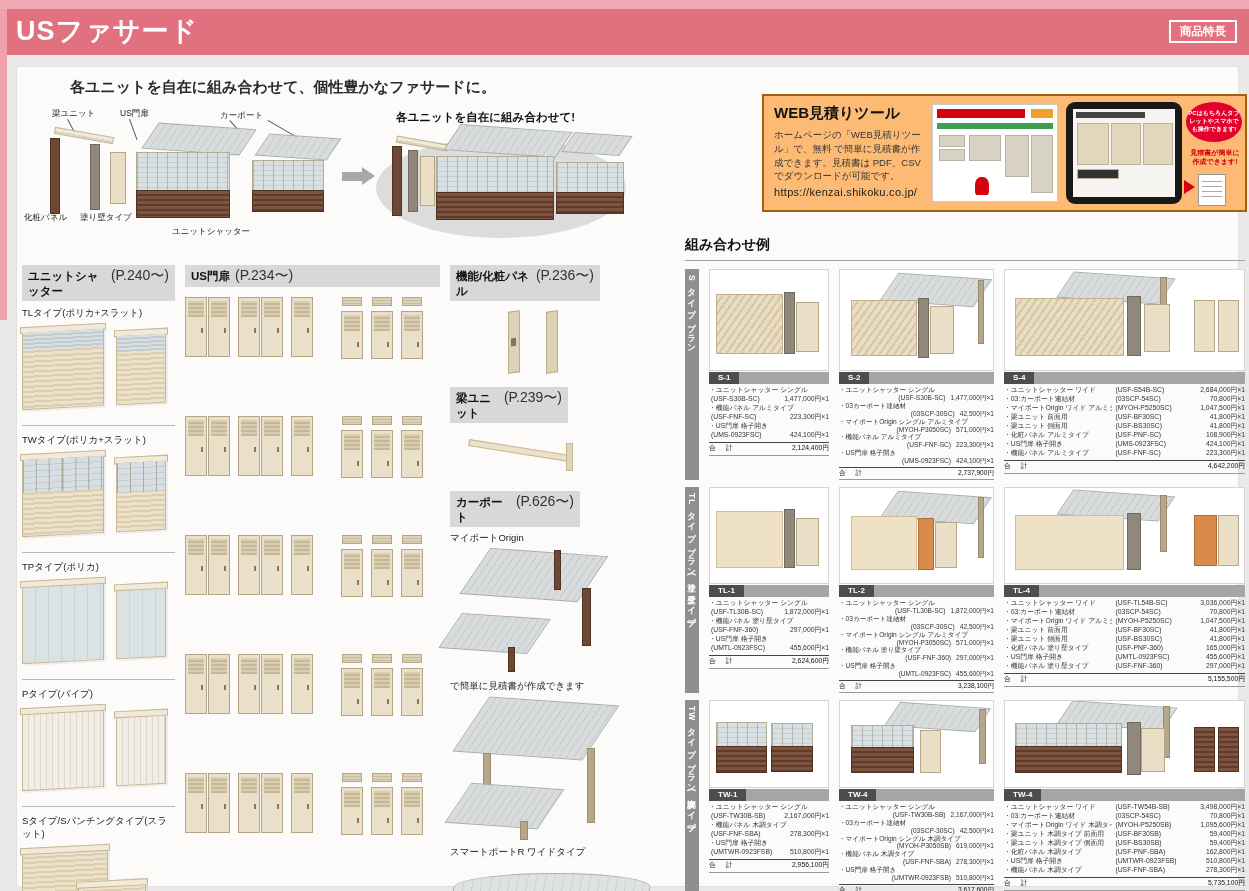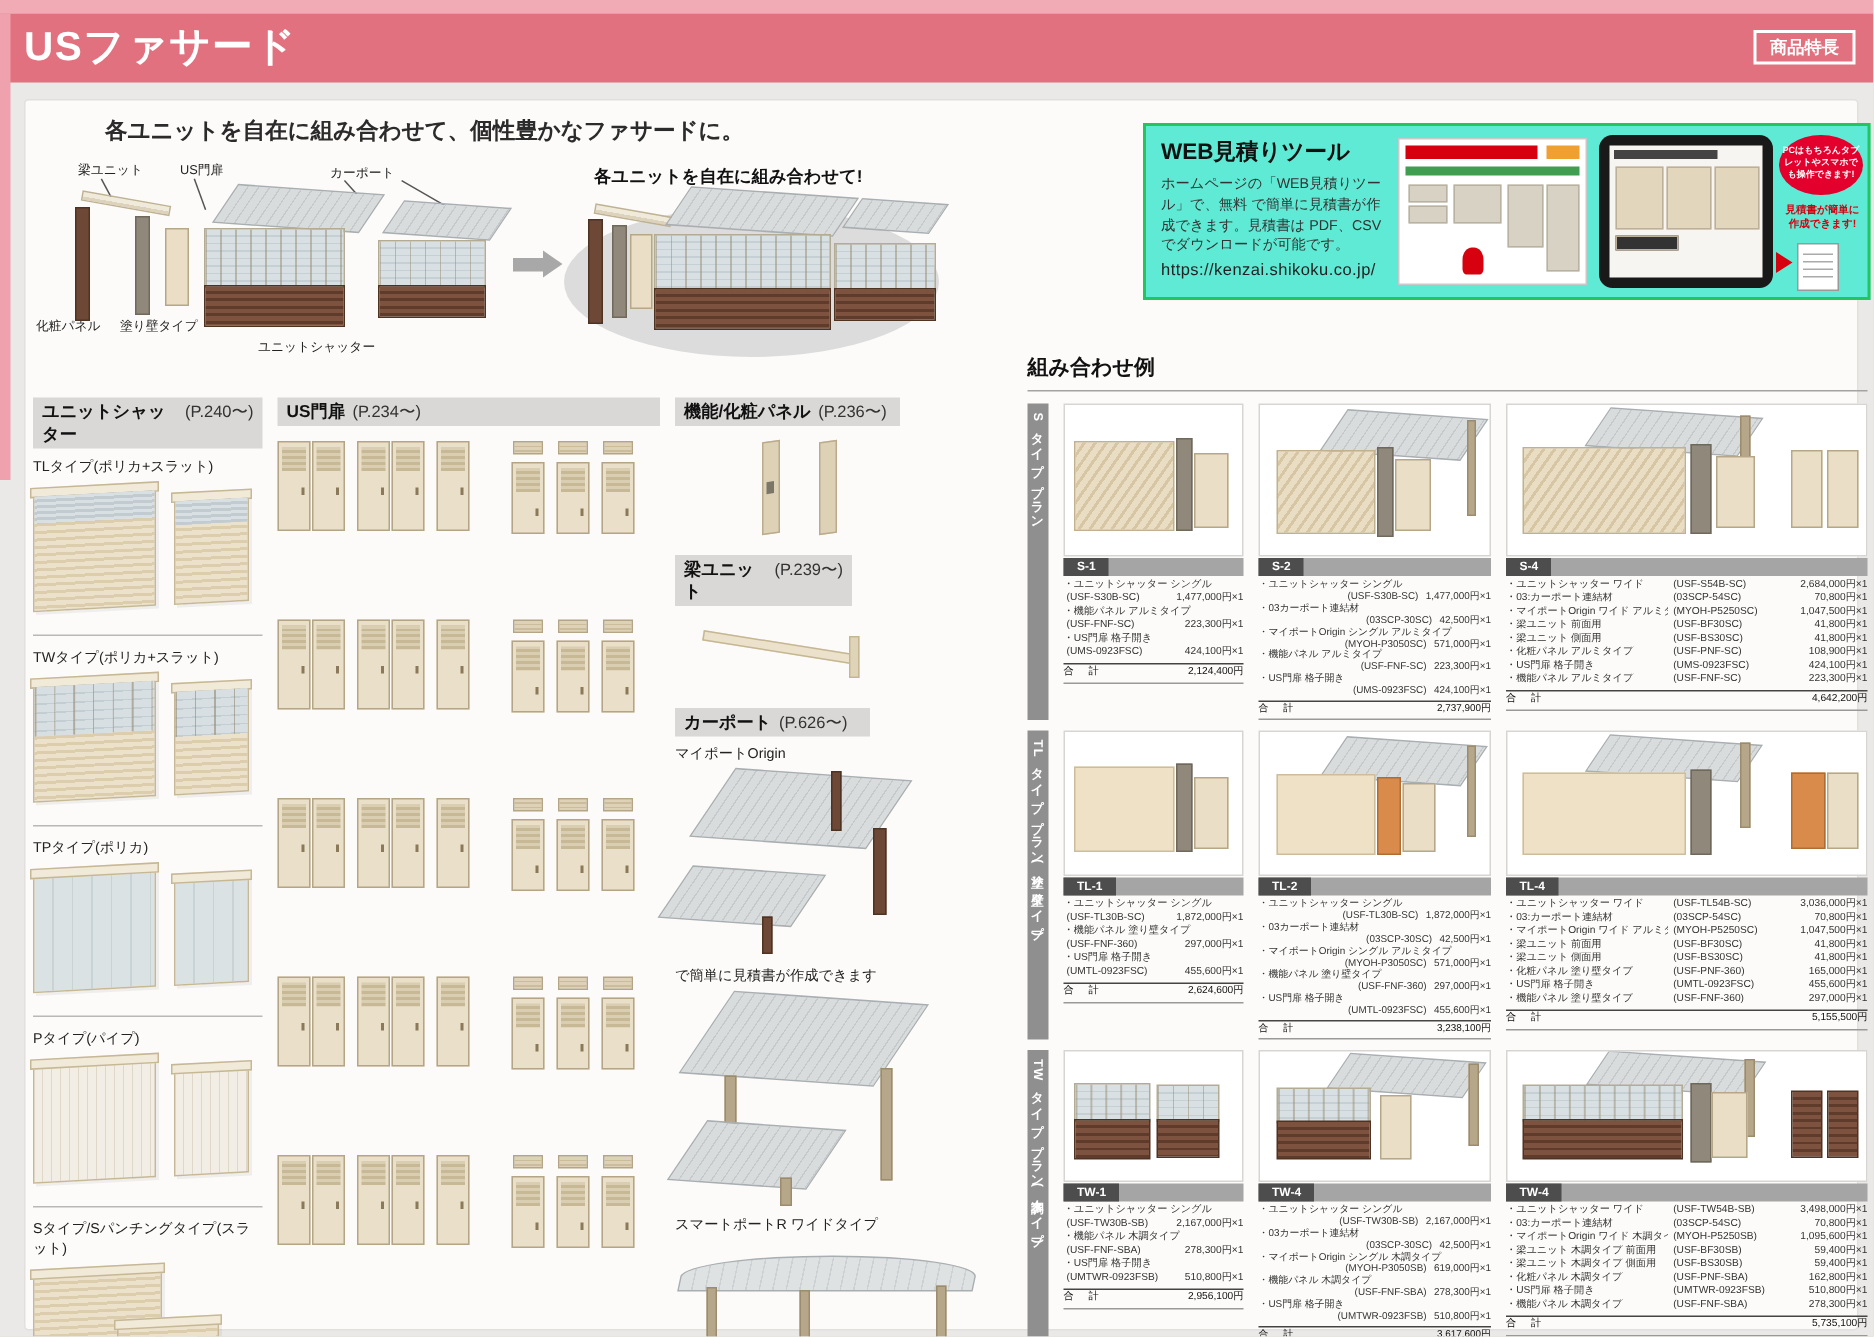--- a/index.html
+++ b/index.html
@@ -29,21 +29,21 @@
   .pc.pod{background:#6e4837;border:1px solid #4e3222;}
   .pc.sd{background:repeating-linear-gradient(125deg,#e9ddc3 0 4px,#d7c6a4 4px 6px);border:1px solid #c2b18f;}
   .pc.smv{background:#eee1c6;border:1px solid #cebd9c;}
   .pc.st{background:#8f887b;border:1px solid #6f685c;}
   .pc.dr{background:#eadfc6;border:1px solid #b5a787;}
   .pc.dro{background:#d98b4b;border:1px solid #b06d33;}
   .pc.twt{background:repeating-linear-gradient(90deg,rgba(150,140,115,.5) 0 1px,transparent 1px 10px),repeating-linear-gradient(180deg,#d8e0e3 0 4px,#c5d0d4 4px 5px);border:1px solid #b3ab93;}
   .pc.wd{background:repeating-linear-gradient(180deg,#7d5340 0 3px,#5e3b2b 3px 5px);border:1px solid #4e3222;}
   .pc.ws{background:repeating-linear-gradient(180deg,#f0eadb 0 3px,#ddd3bd 3px 5px);border:1px solid #bfb293;}
   
-  .webbox{position:absolute;left:762px;top:82px;width:481px;height:114px;background:#5eead4;border:2px solid #22c55e;}
+  .webbox{position:absolute;left:762px;top:94px;width:481px;height:114px;background:#fdba74;border:2px solid #a16207;}
   .wb-title{position:absolute;left:10px;top:8px;font-size:15px;font-weight:bold;color:#111;}
   .wb-desc{position:absolute;left:10px;top:32px;width:150px;font-size:9.5px;line-height:1.45;color:#333;}
   .wb-url{position:absolute;left:10px;top:90px;font-size:11px;color:#222;letter-spacing:.3px;}
   .wb-shot{position:absolute;left:168px;top:8px;width:124px;height:96px;border:1px solid #c9c9c9;background:#fff;}
   .wb-shot .bar{position:absolute;left:4px;top:4px;width:88px;height:9px;background:#d7000f;}
   .wb-shot .chip{position:absolute;right:4px;top:4px;width:22px;height:9px;background:#f0a030;}
   .wb-shot .nav{position:absolute;left:4px;top:18px;right:4px;height:6px;background:#3f9e4f;}
   .wb-shot .bx{position:absolute;background:#d8d2c4;border:1px solid #b9b2a2;}
   .wb-shot .mascot{position:absolute;left:42px;bottom:6px;width:14px;height:18px;background:#d7000f;border-radius:45% 45% 20% 20%;}
   .wb-tablet{position:absolute;left:302px;top:6px;width:116px;height:102px;background:#191919;border-radius:9px;}
@@ -51,21 +51,21 @@
   .wb-tablet .bar{position:absolute;left:3px;top:3px;right:30px;height:6px;background:#444;}
   .wb-tablet .bx{position:absolute;background:#e2d6bd;border:1px solid #bdb09a;}
   .wb-balloon{position:absolute;left:422px;top:6px;width:56px;height:40px;background:#e3002d;border-radius:50%;color:#fff;
               font-size:6px;font-weight:bold;display:flex;align-items:center;justify-content:center;text-align:center;line-height:1.3;padding:2px;box-sizing:border-box;}
   .wb-note{position:absolute;left:424px;top:52px;width:54px;font-size:7px;font-weight:bold;color:#d7000f;text-align:center;line-height:1.3;}
   .wb-doc{position:absolute;left:434px;top:78px;width:26px;height:30px;background:#fff;border:1px solid #999;}
   .wb-doc i{position:absolute;left:3px;right:3px;height:1px;background:#aaa;display:block;}
   .wb-arr{position:absolute;left:420px;top:84px;width:0;height:0;border-top:7px solid transparent;border-bottom:7px solid transparent;border-left:11px solid #d7000f;}
   
   .sec-h{display:flex;align-items:baseline;gap:5px;background:#d9d8d6;padding:2px 6px;font-weight:bold;font-size:11.5px;color:#111;box-sizing:border-box;}
-  .sec-h .ref{font-weight:normal;font-size:11px;color:#333;}
+  .sec-h .ref{font-weight:normal;font-size:14px;color:#333;}
   .col{position:absolute;top:265px;}
   #col1{left:22px;width:153px;}
   #col2{left:185px;width:255px;}
   #col3{left:450px;width:207px;}
   .tlabel{font-size:9.5px;color:#222;margin:6px 0 2px;}
   .tblock.bt{border-top:1px solid #b8b8b8;margin-top:5px;padding-top:2px;}
   .pair{display:flex;gap:12px;align-items:flex-start;height:90px;padding-top:8px;}
   .shu{position:relative;border:1px solid #c6b795;background:repeating-linear-gradient(180deg,#ece2cc 0 3px,#dccdad 3px 5px);transform:skewY(-3deg);box-shadow:2px 2px 0 rgba(0,0,0,.05);}
   .shu::before{content:"";position:absolute;left:-3px;right:-3px;top:-6px;height:5px;background:#f1ead9;border:1px solid #c6b795;}
   .big{width:80px;height:76px;}

